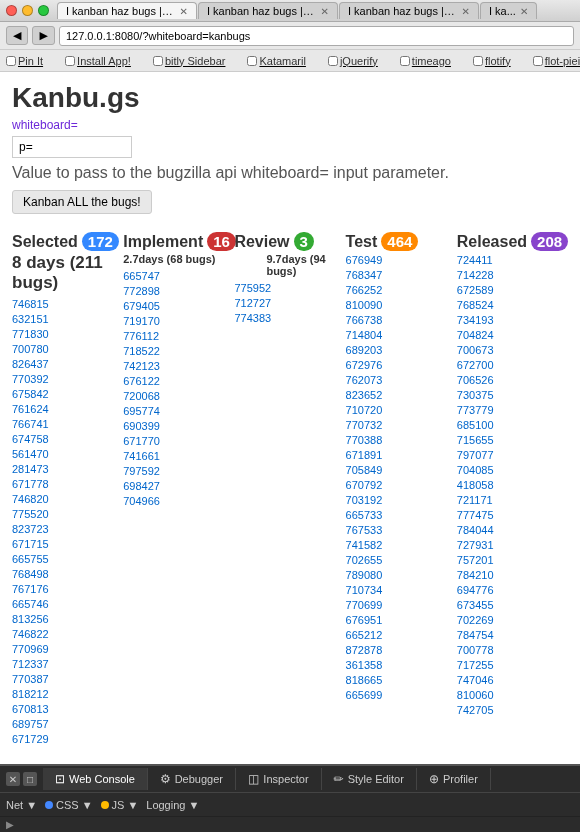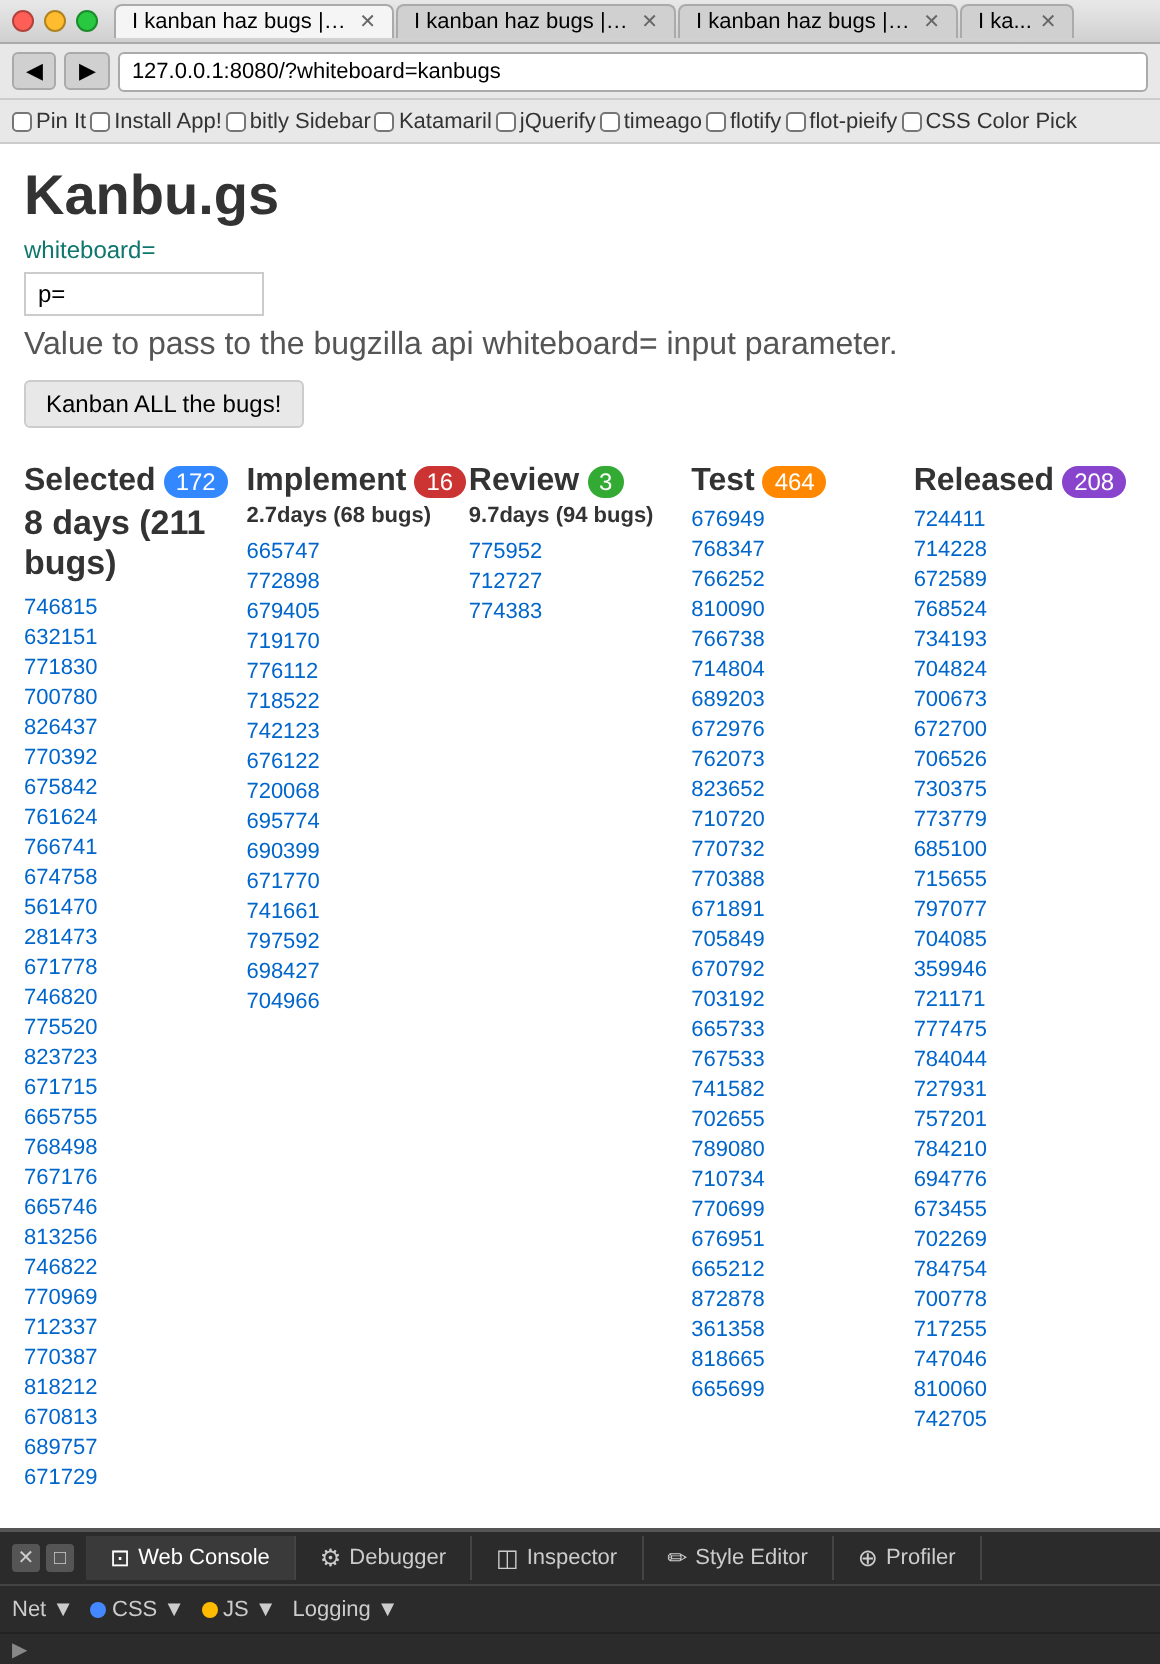--- a/index.html
+++ b/index.html
@@ -39,51 +39,52 @@
     .nav-btn { background: #d0d0d0; border: 1px solid #aaa; border-radius: 3px; padding: 2px 6px; font-size: 11px; cursor: pointer; }
     .url-bar { flex: 1; height: 20px; border: 1px solid #aaa; border-radius: 3px; padding: 0 6px; font-size: 11px; background: white; }
 
     
     .bookmarks-bar {
       background: #e8e8e8;
       height: 22px;
       display: flex;
       align-items: center;
       padding: 0 6px;
-      gap: 2px;
+      gap: 22px;
       border-bottom: 1px solid #ccc;
       flex-shrink: 0;
       overflow: hidden;
+      text-decoration: underline;
     }
     .bookmark { font-size: 11px; color: #333; cursor: pointer; white-space: nowrap; display: flex; align-items: center; gap: 2px; }
     .bookmark input[type=checkbox] { width: 10px; height: 10px; }
 
     
     .page-content {
       background: white;
       flex: 1;
       overflow-y: auto;
       padding: 10px 12px;
     }
 
     .page-title { font-size: 28px; font-weight: bold; color: #333; margin-bottom: 4px; }
-    .whiteboard-label { font-size: 12px; color: #0f766e; margin-bottom: 4px; }
+    .whiteboard-label { font-size: 12px; color: #6d28d9; margin-bottom: 4px; }
     .input-row { margin-bottom: 6px; }
     .input-row input { border: 1px solid #ccc; padding: 3px 6px; font-size: 12px; width: 120px; }
     .help-text { font-size: 16px; color: #555; margin-bottom: 8px; }
     .kanban-btn { background: #e8e8e8; border: 1px solid #ccc; border-radius: 3px; padding: 4px 10px; font-size: 12px; cursor: pointer; margin-bottom: 10px; }
 
     .stats { font-size: 12px; color: #333; margin-bottom: 4px; }
     .info-icon { color: #666; font-size: 10px; }
 
     
     .columns-container { display: flex; gap: 0; margin-top: 8px; }
     .column { flex: 1; min-width: 0; padding-right: 8px; }
     .column-header { font-size: 16px; font-weight: bold; color: #333; margin-bottom: 2px; display: flex; align-items: center; gap: 4px; }
-    .badge { border-radius: 10px; font-size: 12px; padding: 1px 6px; color: white; font-weight: normal; }
+    .badge { border-radius: 10px; font-size: 15px; padding: 1px 6px; color: white; font-weight: bold; }
     .badge-blue { background: #3388ff; }
     .badge-red { background: #cc3333; }
     .badge-green { background: #33aa33; }
     .badge-orange { background: #ff8800; }
     .badge-purple { background: #8844cc; }
 
     .column-stats { font-size: 11px; color: #333; font-weight: bold; margin-bottom: 4px; }
     .bug-list { list-style: none; }
     .bug-list li { margin-bottom: 1px; }
     .bug-list li a { color: #0066cc; text-decoration: none; font-size: 11px; }
@@ -282,21 +283,21 @@
           <li><a href="#">797592</a></li>
           <li><a href="#">698427</a></li>
           <li><a href="#">704966</a></li>
         </ul>
       </div>
       <div class="column">
         <div class="column-header">
           <span style="font-size:16px;font-weight:bold;">Review</span> 
           <span class="badge badge-green">3</span>
         </div>
-        <div class="column-stats" style="font-size: 11px;">9.7days (94 bugs)</div>
+        <div class="column-stats" style="font-size: 11px; margin-left: 32px;">9.7days (94 bugs)</div>
         <ul class="bug-list">
           <li><a href="#">775952</a></li>
           <li><a href="#">712727</a></li>
           <li><a href="#">774383</a></li>
         </ul>
       </div>
       <div class="column">
         <div class="column-header">
           <span style="font-size:16px;font-weight:bold;">Test</span> 
           <span class="badge badge-orange">464</span>
@@ -348,21 +349,21 @@
           <li><a href="#">704824</a></li>
           <li><a href="#">700673</a></li>
           <li><a href="#">672700</a></li>
           <li><a href="#">706526</a></li>
           <li><a href="#">730375</a></li>
           <li><a href="#">773779</a></li>
           <li><a href="#">685100</a></li>
           <li><a href="#">715655</a></li>
           <li><a href="#">797077</a></li>
           <li><a href="#">704085</a></li>
-          <li><a href="#">359946</a></li>
+          <li><a href="#">418058</a></li>
           <li><a href="#">721171</a></li>
           <li><a href="#">777475</a></li>
           <li><a href="#">784044</a></li>
           <li><a href="#">727931</a></li>
           <li><a href="#">757201</a></li>
           <li><a href="#">784210</a></li>
           <li><a href="#">694776</a></li>
           <li><a href="#">673455</a></li>
           <li><a href="#">702269</a></li>
           <li><a href="#">784754</a></li>

